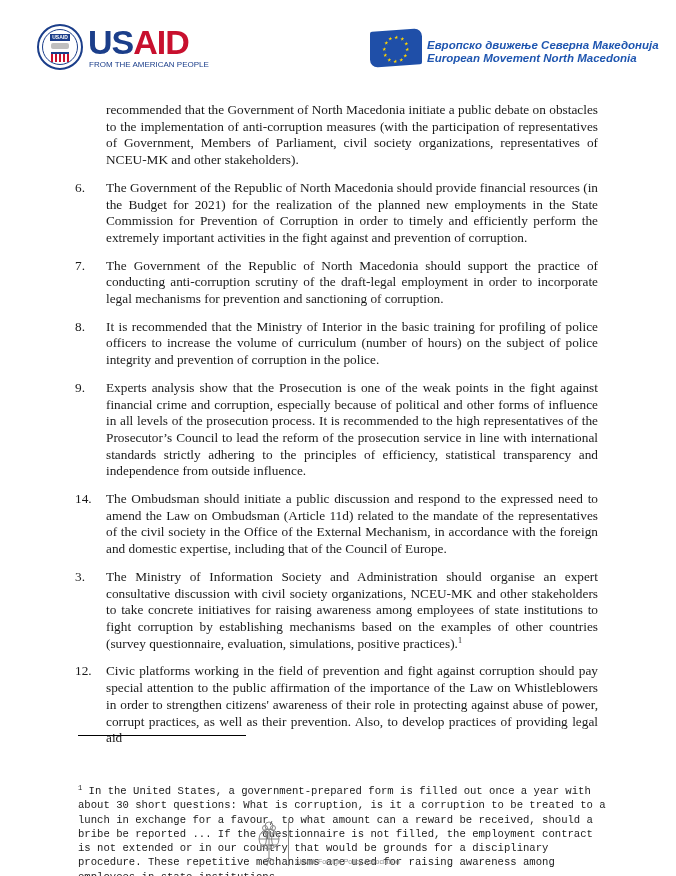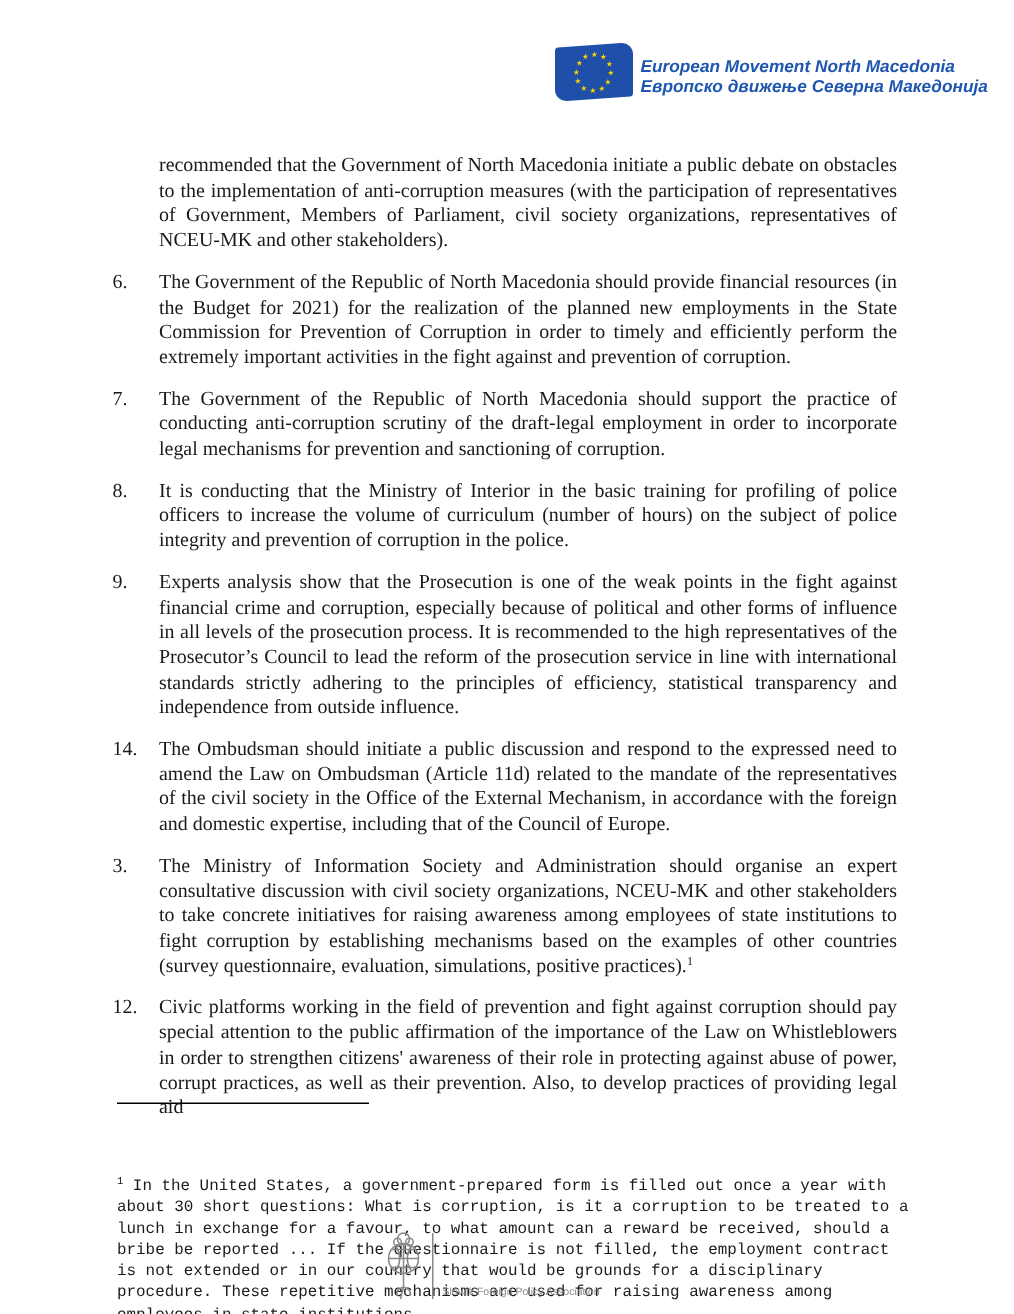--- a/index.html
+++ b/index.html
@@ -37,57 +37,67 @@
   .sfpa { position: absolute; left: 254px; top: 818px; width: 170px; height: 50px; }
   .sfpa-emblem { position: absolute; left: 0; top: 0; width: 30px; height: 50px; }
   .sfpa-bar { position: absolute; left: 34px; top: 4px; width: 1px; height: 44px; background: #888; }
   .sfpa-word { position: absolute; left: 40px; top: 0px; font: bold 38px "Liberation Sans", sans-serif; color: #7a7a7a; line-height: 40px; letter-spacing: 1px; }
   .sfpa-sub { position: absolute; left: 41px; top: 40px; font: 7px "Liberation Sans", sans-serif; color: #8a8a8a; white-space: nowrap; }
 </style>
 </head>
 <body>
 
 <div class="header">
+  <div class="usaid">
+    <div class="usaid-seal">
+      <div class="ring"></div>
+      <div class="tag">USAID</div>
+      <div class="hands"></div>
+      <div class="stripes"></div>
+    </div>
+    <div class="usaid-word"><span class="us">US</span><span class="aid">AID</span></div>
+    <div class="usaid-tagline">FROM THE AMERICAN PEOPLE</div>
+  </div>
 
   <div class="emnm">
     <div class="eu-flag">
       <span class="star" style="left:24px;top:5px">★</span>
       <span class="star" style="left:30px;top:7px">★</span>
       <span class="star" style="left:34px;top:12px">★</span>
       <span class="star" style="left:35px;top:18px">★</span>
       <span class="star" style="left:33px;top:24px">★</span>
       <span class="star" style="left:29px;top:28px">★</span>
       <span class="star" style="left:23px;top:29px">★</span>
       <span class="star" style="left:17px;top:27px">★</span>
       <span class="star" style="left:13px;top:22px">★</span>
       <span class="star" style="left:12px;top:16px">★</span>
       <span class="star" style="left:14px;top:10px">★</span>
       <span class="star" style="left:18px;top:6px">★</span>
     </div>
     <div class="emnm-text">
+      <div>Европско движење Северна Македонија</div>
       <div>European Movement North Macedonia</div>
-      <div>Европско движење Северна Македонија</div>
     </div>
   </div>
 </div>
 
 <div class="content">
   <p class="cont-para">recommended that the Government of North Macedonia initiate a public debate on obstacles to the implementation of anti-corruption measures (with the participation of representatives of Government, Members of Parliament, civil society organizations, representatives of NCEU-MK and other stakeholders).</p>
 
   <div class="item">
     <span class="num">6.</span>
     <span>The Government of the Republic of North Macedonia should provide financial resources (in the Budget for 2021) for the realization of the planned new employments in the State Commission for Prevention of Corruption in order to timely and efficiently perform the extremely important activities in the fight against and prevention of corruption.</span>
   </div>
   <div class="item">
     <span class="num">7.</span>
     <span>The Government of the Republic of North Macedonia should support the practice of conducting anti-corruption scrutiny of the draft-legal employment in order to incorporate legal mechanisms for prevention and sanctioning of corruption.</span>
   </div>
   <div class="item">
     <span class="num">8.</span>
-    <span>It is conducting that the Ministry of Interior in the basic training for profiling of police officers to increase the volume of curriculum (number of hours) on the subject of police integrity and prevention of corruption in the police.</span>
+    <span>It is recommended that the Ministry of Interior in the basic training for profiling of police officers to increase the volume of curriculum (number of hours) on the subject of police integrity and prevention of corruption in the police.</span>
   </div>
   <div class="item">
     <span class="num">9.</span>
     <span>Experts analysis show that the Prosecution is one of the weak points in the fight against financial crime and corruption, especially because of political and other forms of influence in all levels of the prosecution process. It is recommended to the high representatives of the Prosecutor’s Council to lead the reform of the prosecution service in line with international standards strictly adhering to the principles of efficiency, statistical transparency and independence from outside influence.</span>
   </div>
   <div class="item">
     <span class="num">14.</span>
     <span>The Ombudsman should initiate a public discussion and respond to the expressed need to amend the Law on Ombudsman (Article 11d) related to the mandate of the representatives of the civil society in the Office of the External Mechanism, in accordance with the foreign and domestic expertise, including that of the Council of Europe.</span>
   </div>
   <div class="item">

